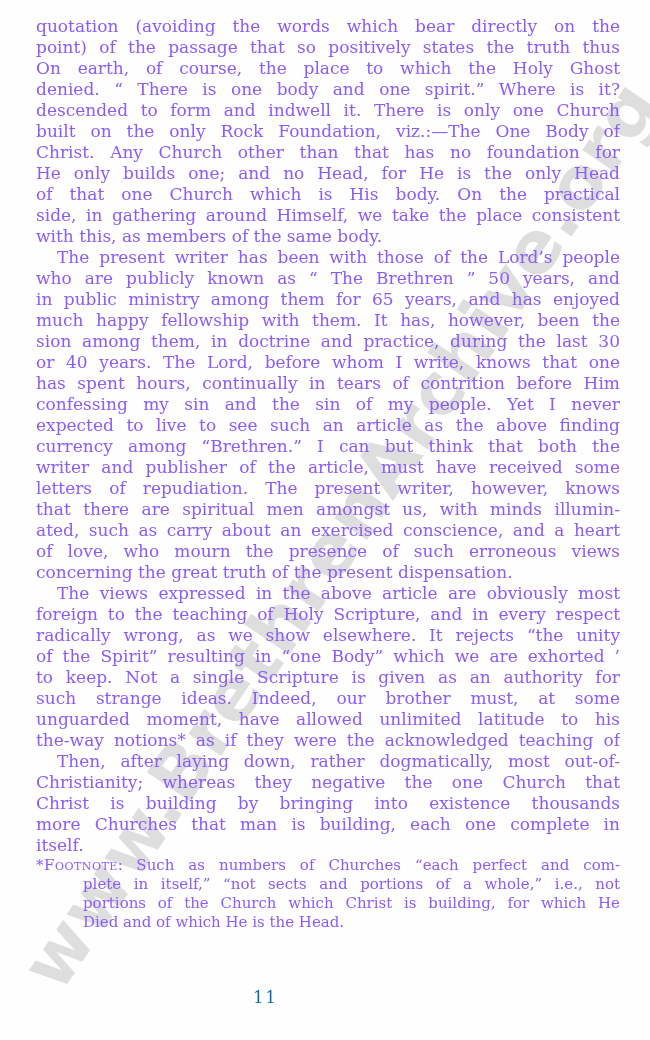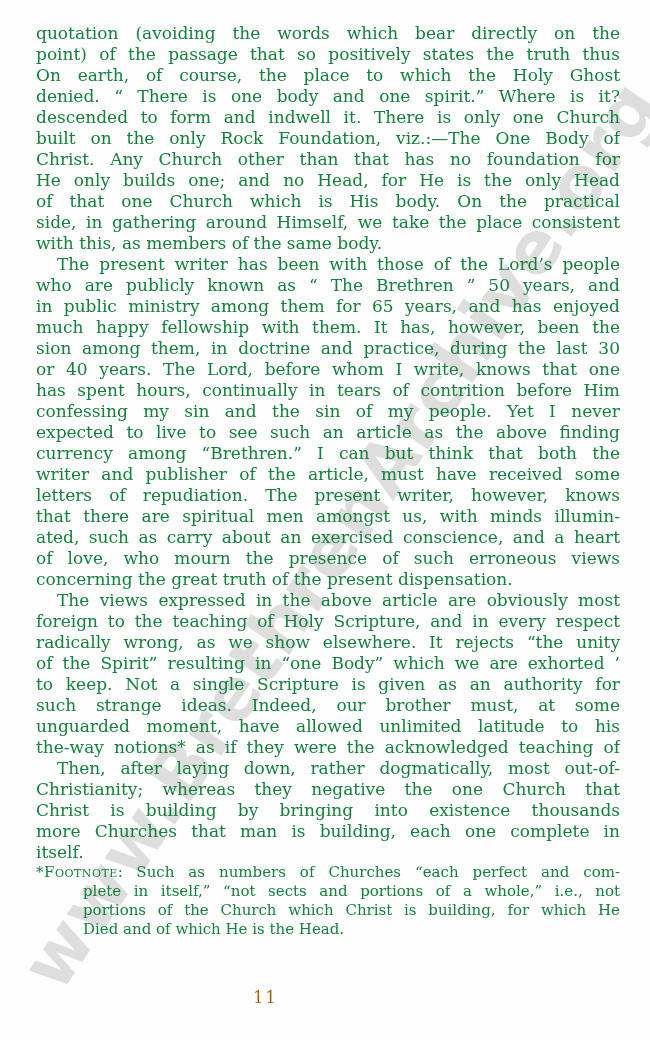--- a/index.html
+++ b/index.html
@@ -25,26 +25,26 @@
     letter-spacing: 1px;
     color: #bfbfbf;
     opacity: 0.5;
     white-space: nowrap;
     z-index: 0;
     user-select: none;
   }
   .text-block {
     position: absolute;
     left: 36px;
-    top: 23px;
+    top: 16px;
     width: 584px;
     z-index: 1;
     font-family: "DejaVu Serif", serif;
     font-size: 17px;
-    color: #15803d;
+    color: #8b5cf6;
   }
   .line {
     line-height: 21px;
     height: 21px;
     overflow: hidden;
     text-align: justify;
     text-align-last: justify;
     -moz-text-align-last: justify;
   }
   .line.last {
@@ -79,21 +79,21 @@
   }
   .page-number {
     position: absolute;
     top: 988px;
     left: 0;
     width: 531px;
     text-align: center;
     font-family: "DejaVu Serif", serif;
     font-size: 16px;
     letter-spacing: 2px;
-    color: #a16207;
+    color: #0369a1;
     z-index: 1;
   }
 </style>
 </head>
 <body>
 
 <div class="page">
 
   <div class="watermark">www.BrethrenArchive.org</div>
 

